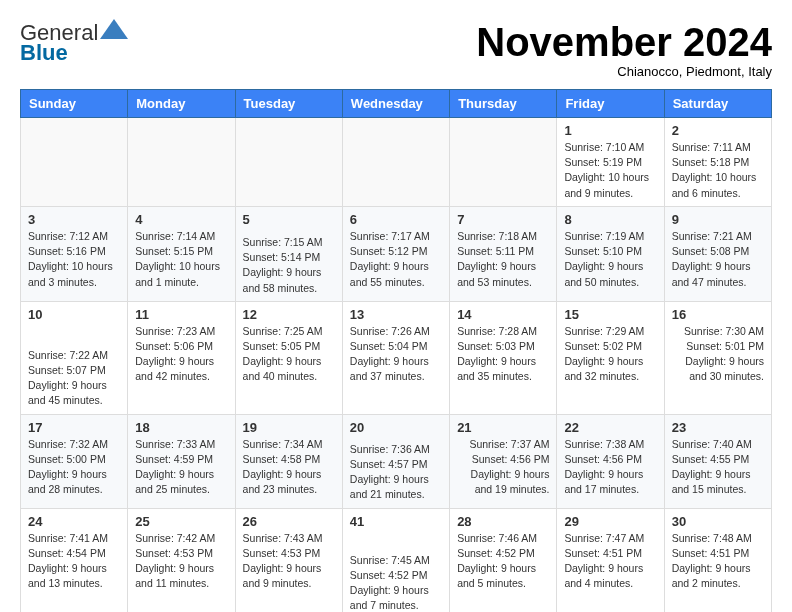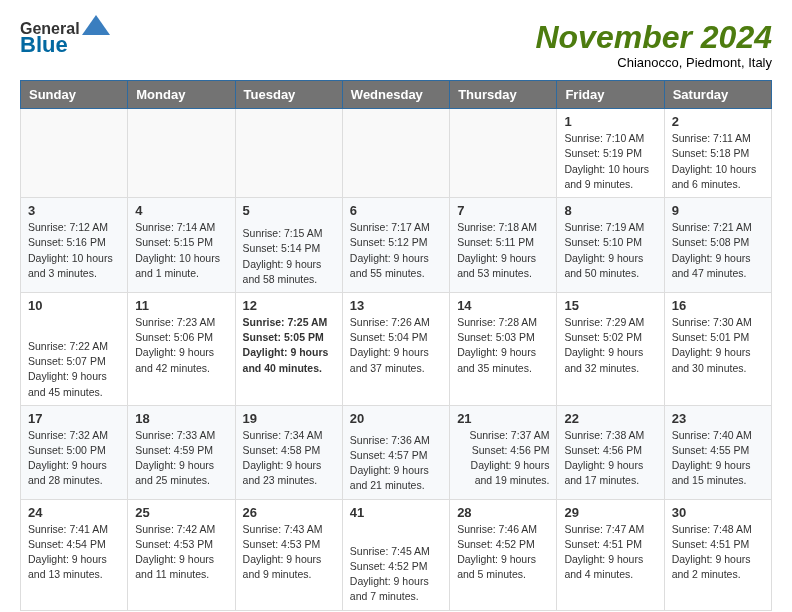--- a/index.html
+++ b/index.html
@@ -17,38 +17,37 @@
       margin-bottom: 4px;
     }
     .logo-wrapper {
       display: flex;
       align-items: center;
     }
     .title-block {
       text-align: right;
     }
     .title-block h1 {
-      font-size: 32px;
+      font-size: 40px;
       font-weight: bold;
-      color: #4d7c0f;
+      color: #000000;
       line-height: 1.1;
-      font-style: italic;
     }
     .title-block h2 {
       font-size: 13px;
       font-weight: normal;
       color: #000000;
     }
     table {
       width: 100%;
       border-collapse: collapse;
       margin-top: 10px;
     }
     th {
-      background-color: #737373;
+      background-color: #3b82f6;
       color: #fff;
       text-align: left;
       padding: 6px 8px;
       font-size: 13px;
       font-weight: bold;
       border: 1px solid #2d6aa0;
     }
     td {
       border: 1px solid #ddd;
       vertical-align: top;
@@ -78,21 +77,21 @@
       background: #f7f9fb;
     }
   </style>
 </head>
 <body>
 
 <div class="header-top">
   <div class="logo-wrapper">
     <div>
       <div style="display:flex;align-items:center;">
-        <span style="font-size:16px;font-weight:bold;color:#333;">General</span>
+        <span style="font-size:22px;font-weight:normal;color:#333;">General</span>
         <svg width="28" height="20" viewBox="0 0 28 20" style="margin-left:2px;margin-top:-8px;">
           <polygon points="0,20 14,0 28,20" fill="#3a7ebf"></polygon>
         </svg>
       </div>
       <span style="font-size:22px;font-weight:bold;color:#0369a1;display:block;margin-top:-6px;">Blue</span>
     </div>
   </div>
   <div class="title-block">
     <h1>November 2024</h1>
     <h2>Chianocco, Piedmont, Italy</h2>
@@ -194,21 +193,21 @@
         </td>
         <td>
           <span class="day-num">11</span>
           <div class="day-info" style="white-space: pre-line;">Sunrise: 7:23 AM
 Sunset: 5:06 PM
 Daylight: 9 hours
 and 42 minutes.</div>
         </td>
         <td>
           <span class="day-num">12</span>
-          <div class="day-info" style="white-space: pre-line; font-weight: bold;">Sunrise: 7:25 AM
+          <div class="day-info" style="white-space: pre-line;">Sunrise: 7:25 AM
 Sunset: 5:05 PM
 Daylight: 9 hours
 and 40 minutes.</div>
         </td>
         <td>
           <span class="day-num">13</span>
           <div class="day-info" style="white-space: pre-line;">Sunrise: 7:26 AM
 Sunset: 5:04 PM
 Daylight: 9 hours
 and 37 minutes.</div>
@@ -222,21 +221,21 @@
         </td>
         <td>
           <span class="day-num">15</span>
           <div class="day-info" style="white-space: pre-line;">Sunrise: 7:29 AM
 Sunset: 5:02 PM
 Daylight: 9 hours
 and 32 minutes.</div>
         </td>
         <td>
           <span class="day-num">16</span>
-          <div class="day-info" style="white-space: pre-line;">Sunrise: 7:30 AM
+          <div class="day-info" style="white-space: pre-line; text-align: right;">Sunrise: 7:30 AM
 Sunset: 5:01 PM
 Daylight: 9 hours
 and 30 minutes.</div>
         </td>
       </tr>
       <tr>
         <td>
           <span class="day-num">17</span>
           <div class="day-info" style="white-space: pre-line;">Sunrise: 7:32 AM
 Sunset: 5:00 PM

